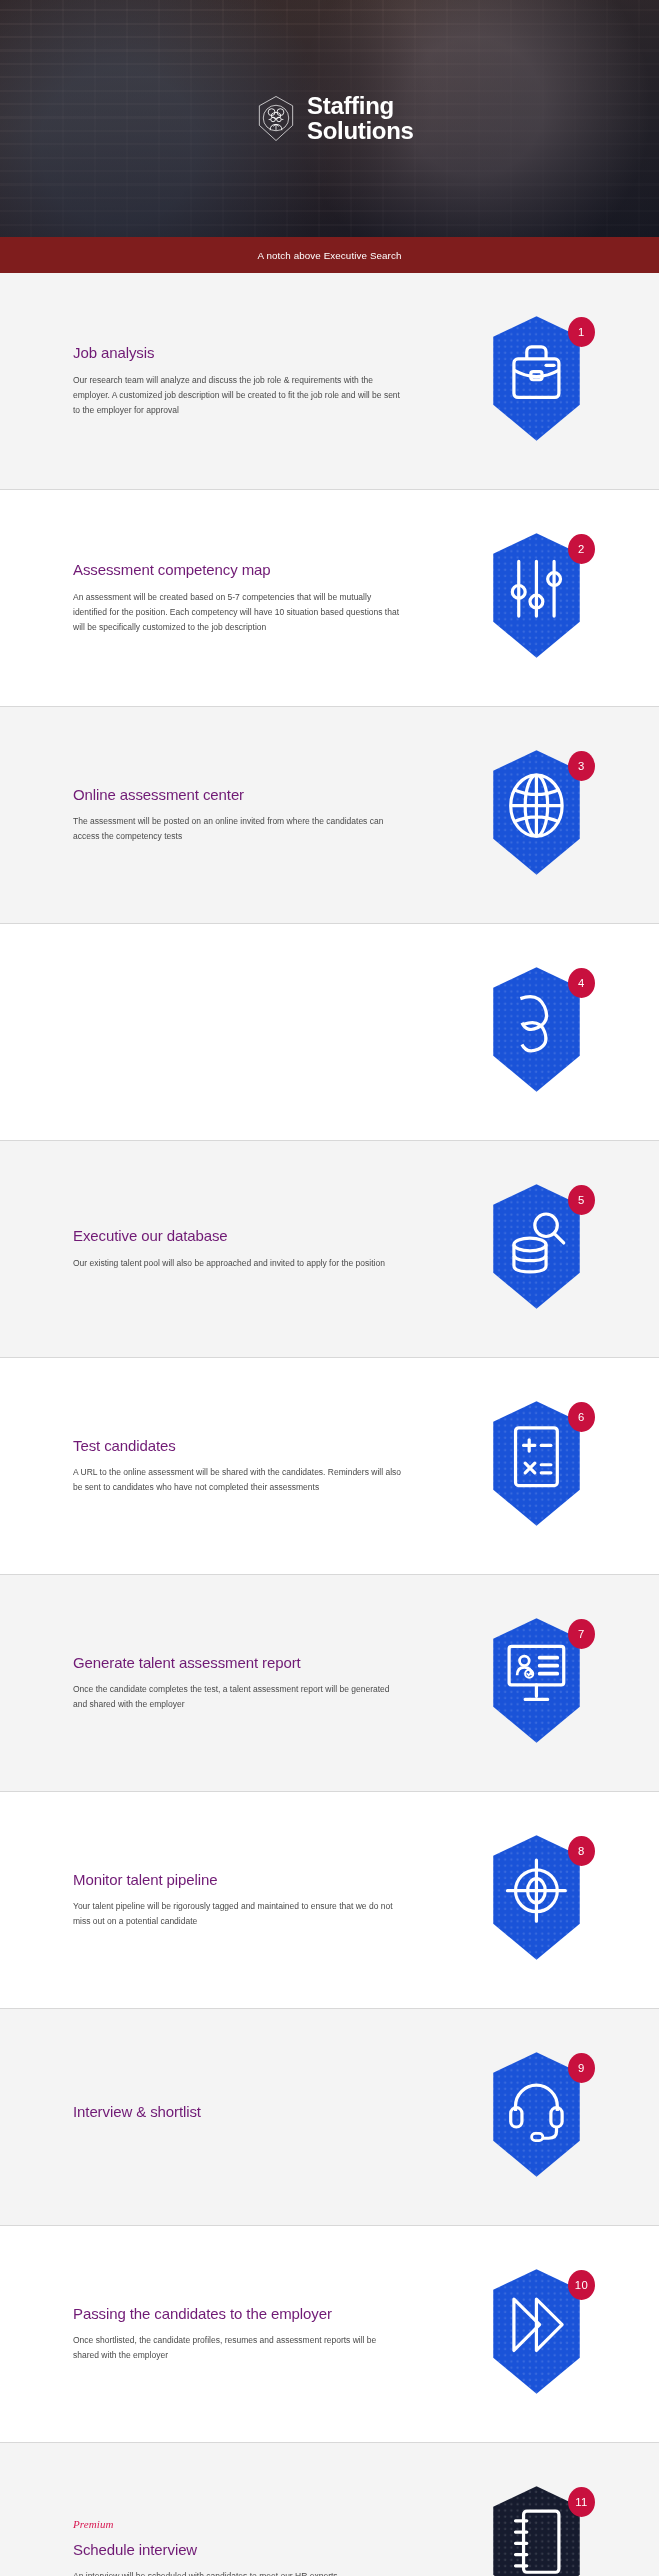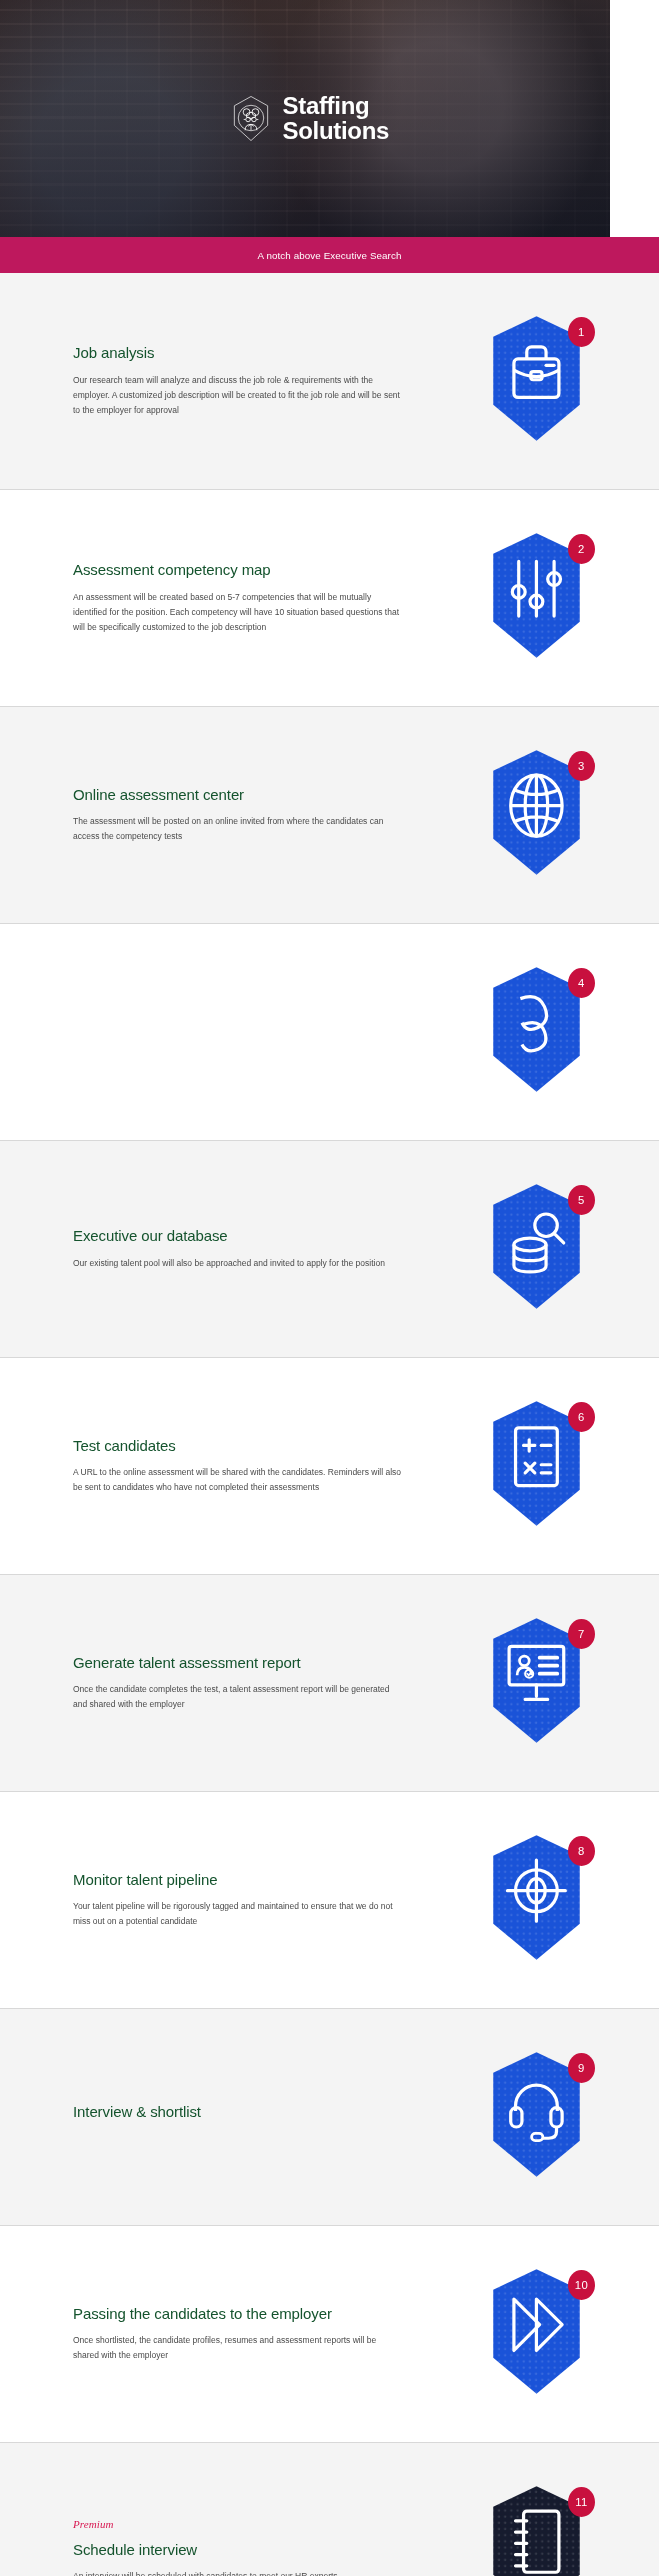--- a/index.html
+++ b/index.html
@@ -7,21 +7,21 @@
   body {
     font-family:"Liberation Sans", sans-serif;
     background:#ffffff;
     color:#3a3a3a;
     -webkit-font-smoothing:antialiased;
   }
 
   
   .hero {
     position:relative;
-    width:610px;
+    width:659px;
     height:237px;
     overflow:hidden;
     background:#2b2520;
   }
   .hero-photo {
     position:absolute; inset:0;
     background:
       radial-gradient(circle at 18% 62%, rgba(120,140,160,.55) 0 14%, rgba(0,0,0,0) 38%),
       radial-gradient(circle at 46% 40%, rgba(90,70,62,.55) 0 12%, rgba(0,0,0,0) 34%),
       radial-gradient(circle at 72% 45%, rgba(205,180,175,.55) 0 14%, rgba(0,0,0,0) 36%),
@@ -50,21 +50,21 @@
     line-height:1.02;
     font-weight:700;
     letter-spacing:-0.3px;
   }
   .brand-text span { display:block; }
 
   
   .tagline {
     width:659px;
     height:36px;
-    background:#be185d;
+    background:#7f1d1d;
     display:flex;
     align-items:center;
     justify-content:center;
   }
   .tagline-text {
     color:#ffffff;
     font-size:9.8px;
     letter-spacing:0.1px;
     font-weight:400;
   }
@@ -91,21 +91,21 @@
     font-size:11px;
     font-style:italic;
     font-weight:400;
     margin-bottom:11.3px;
     letter-spacing:0.1px;
     font-family:Liberation Serif, serif;
   }
   .step-title {
     font-size:15px;
     font-weight:400;
-    color:#14532d;
+    color:#701a75;
     letter-spacing:-0.1px;
     margin-bottom:11.3px;
     line-height:1.15;
   }
   .step-desc {
     font-size:8.5px;
     line-height:1.78;
     color:#4a4a4a;
     max-width:330px;
     font-weight:400;

